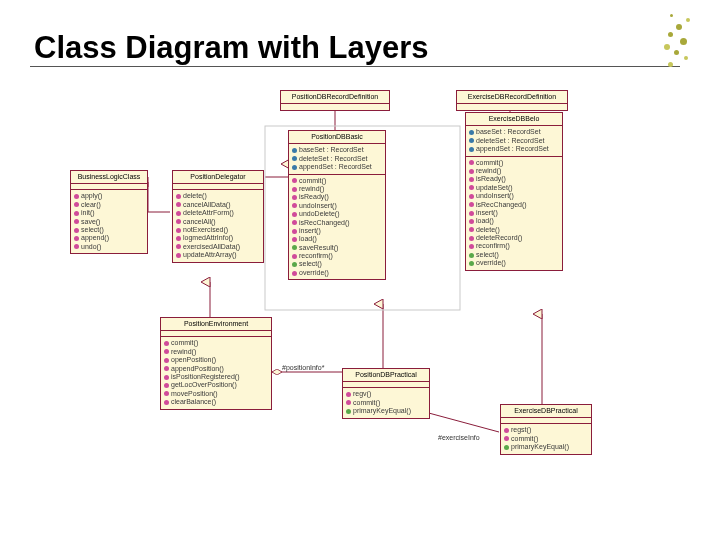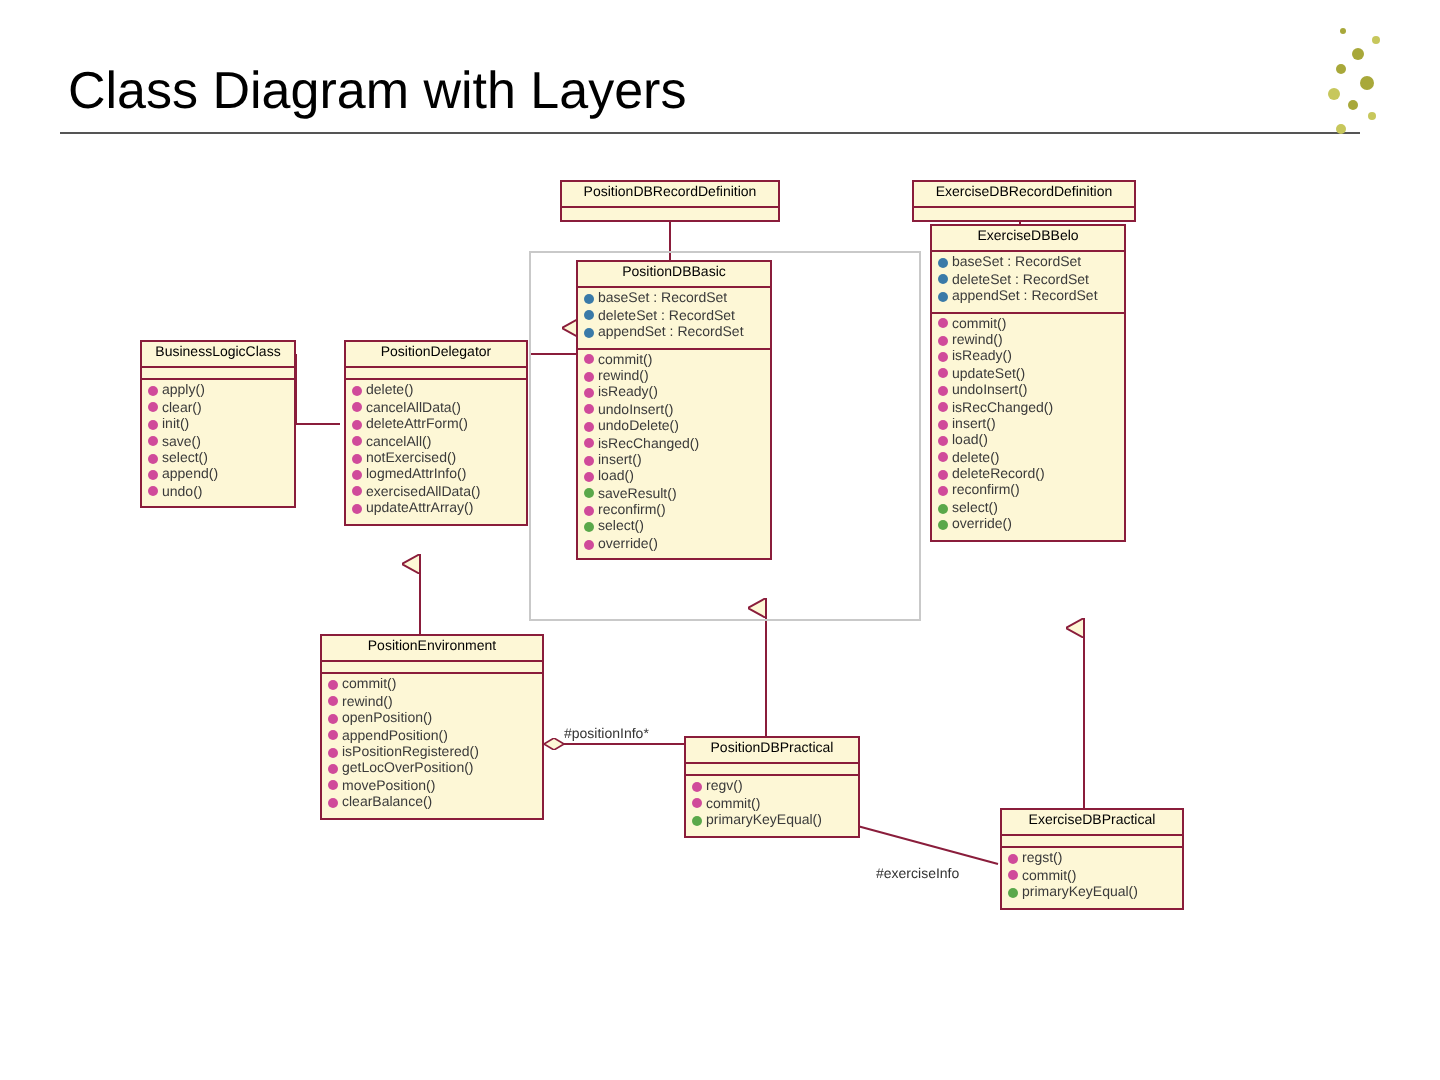--- a/index.html
+++ b/index.html
@@ -1,17 +1,17 @@
 <!DOCTYPE html>
 <html><head>
 <meta charset="utf-8">
 <style>
   * { box-sizing: border-box; margin: 0; padding: 0; }
   body { font-family: Arial, sans-serif; background: #fff; width: 720px; height: 540px; position: relative; overflow: hidden; }
-  .title { position: absolute; top: 30px; left: 34px; font-size: 26px; font-weight: 400; color: #000; }
+  .title { position: absolute; top: 30px; left: 34px; font-size: 31px; font-weight: 700; color: #000; }
   .title-underline { position: absolute; top: 66px; left: 30px; width: 650px; height: 1px; background: #555; }
   .dots { position: absolute; top: 14px; right: 20px; width: 54px; height: 60px; }
   .dots span { position: absolute; border-radius: 50%; }
   
   .d1 { width:6px; height:6px; background:#a8a83a; top:10px; left:30px; }
   .d2 { width:5px; height:5px; background:#a8a83a; top:18px; left:22px; }
   .d3 { width:7px; height:7px; background:#a8a83a; top:24px; left:34px; }
   .d4 { width:4px; height:4px; background:#c7c75c; top:4px; left:40px; }
   .d5 { width:6px; height:6px; background:#c7c75c; top:30px; left:18px; }
   .d6 { width:5px; height:5px; background:#a8a83a; top:36px; left:28px; }

